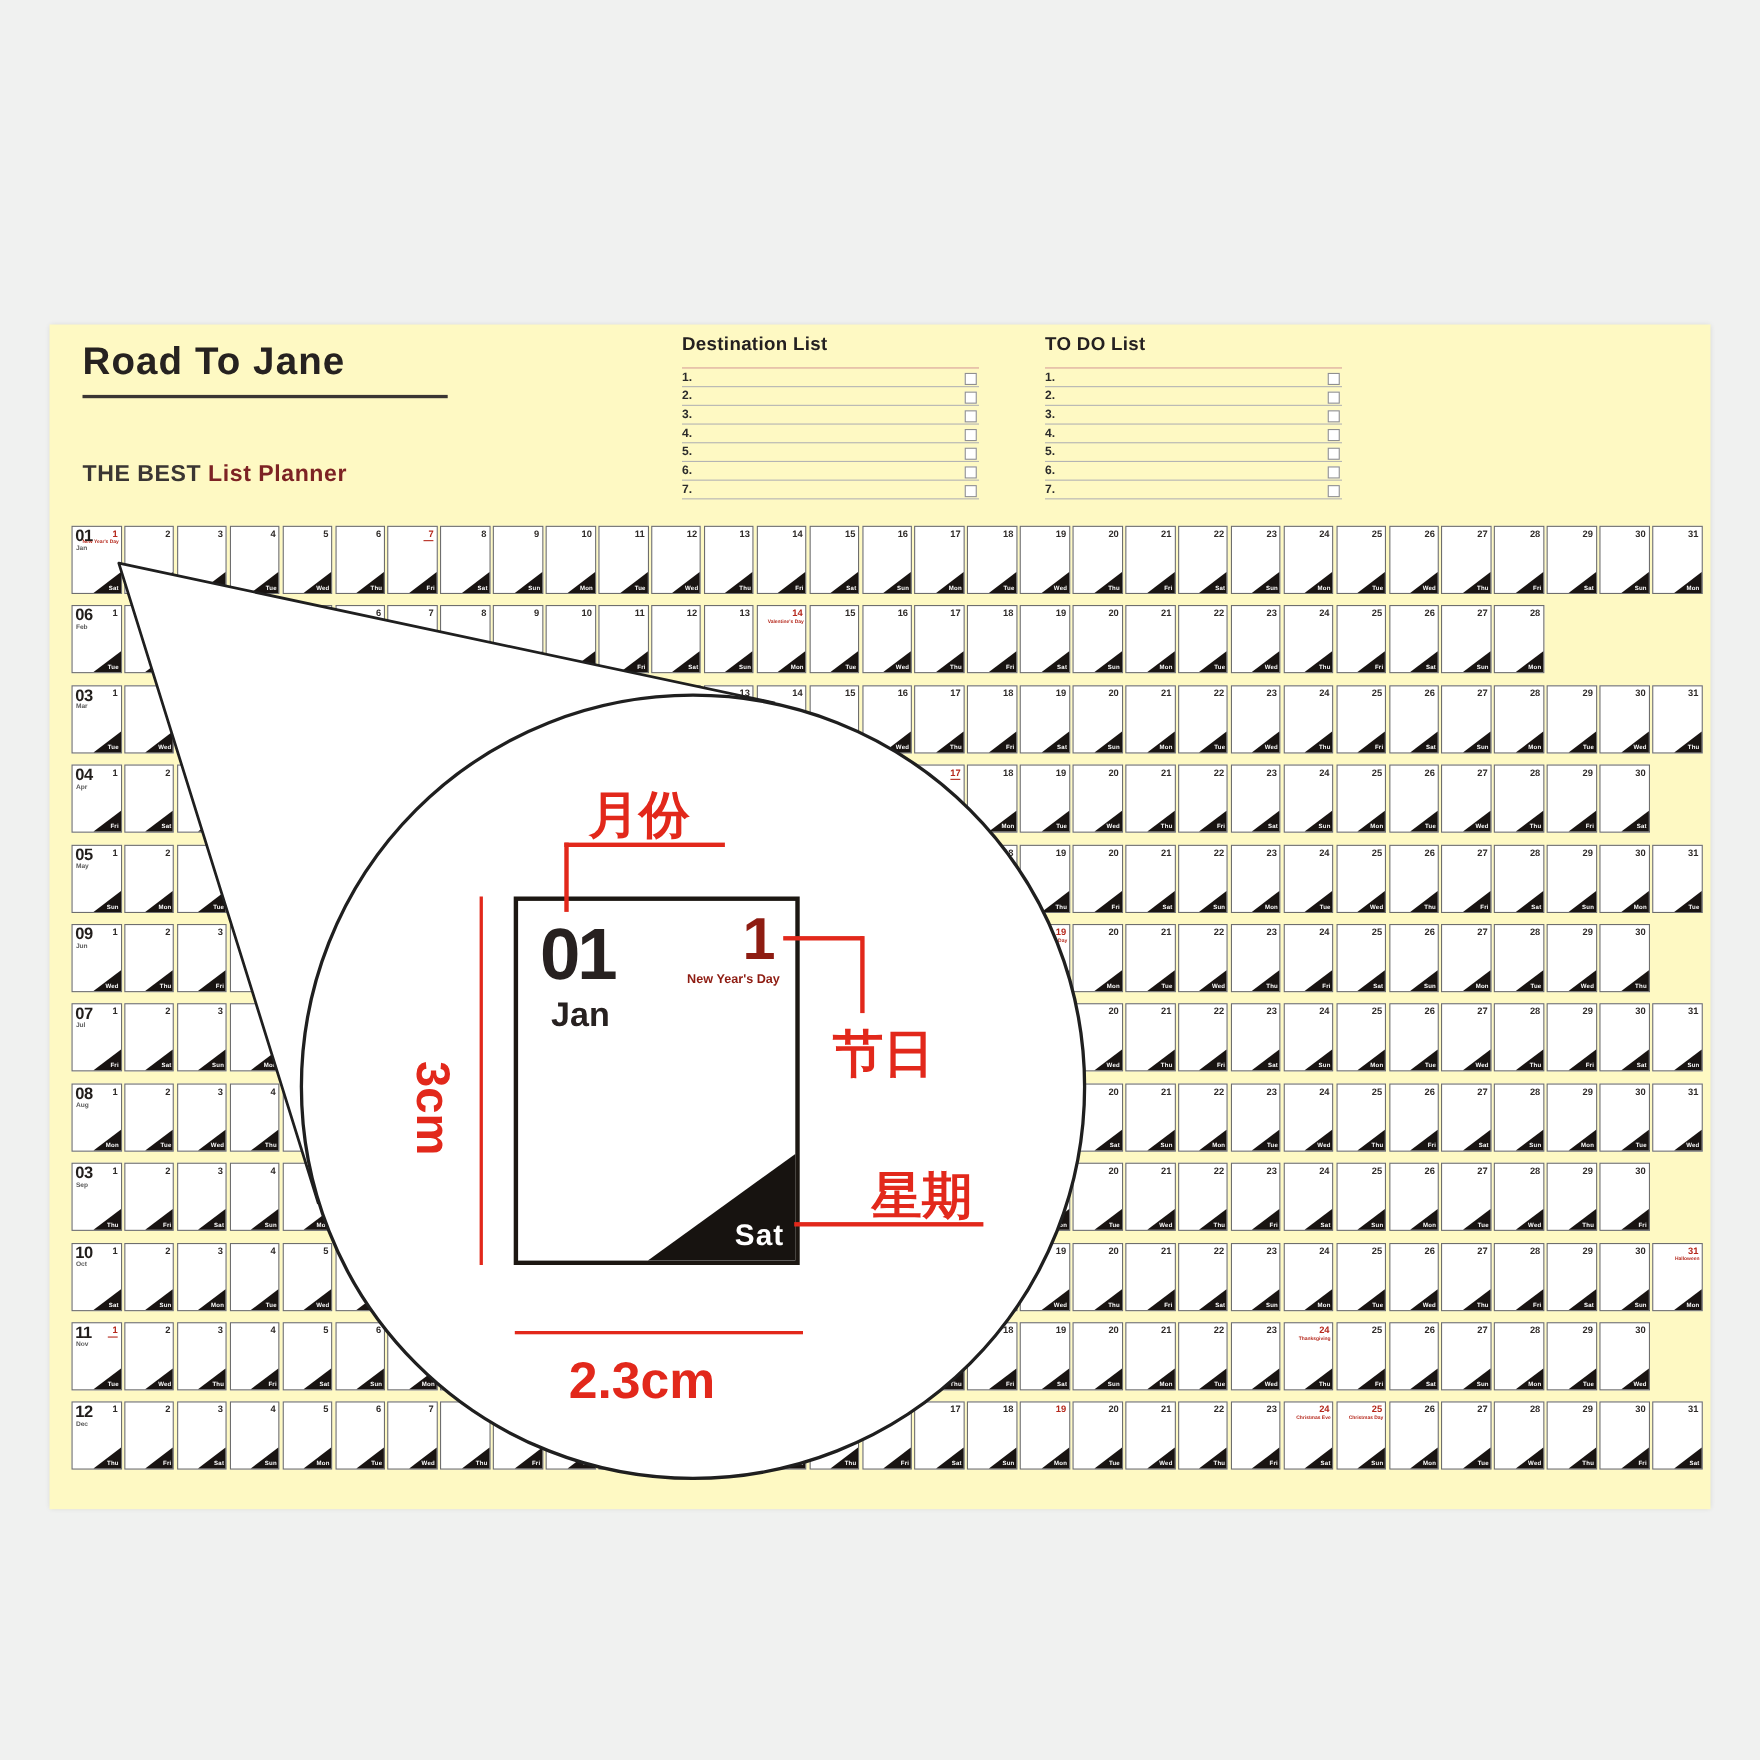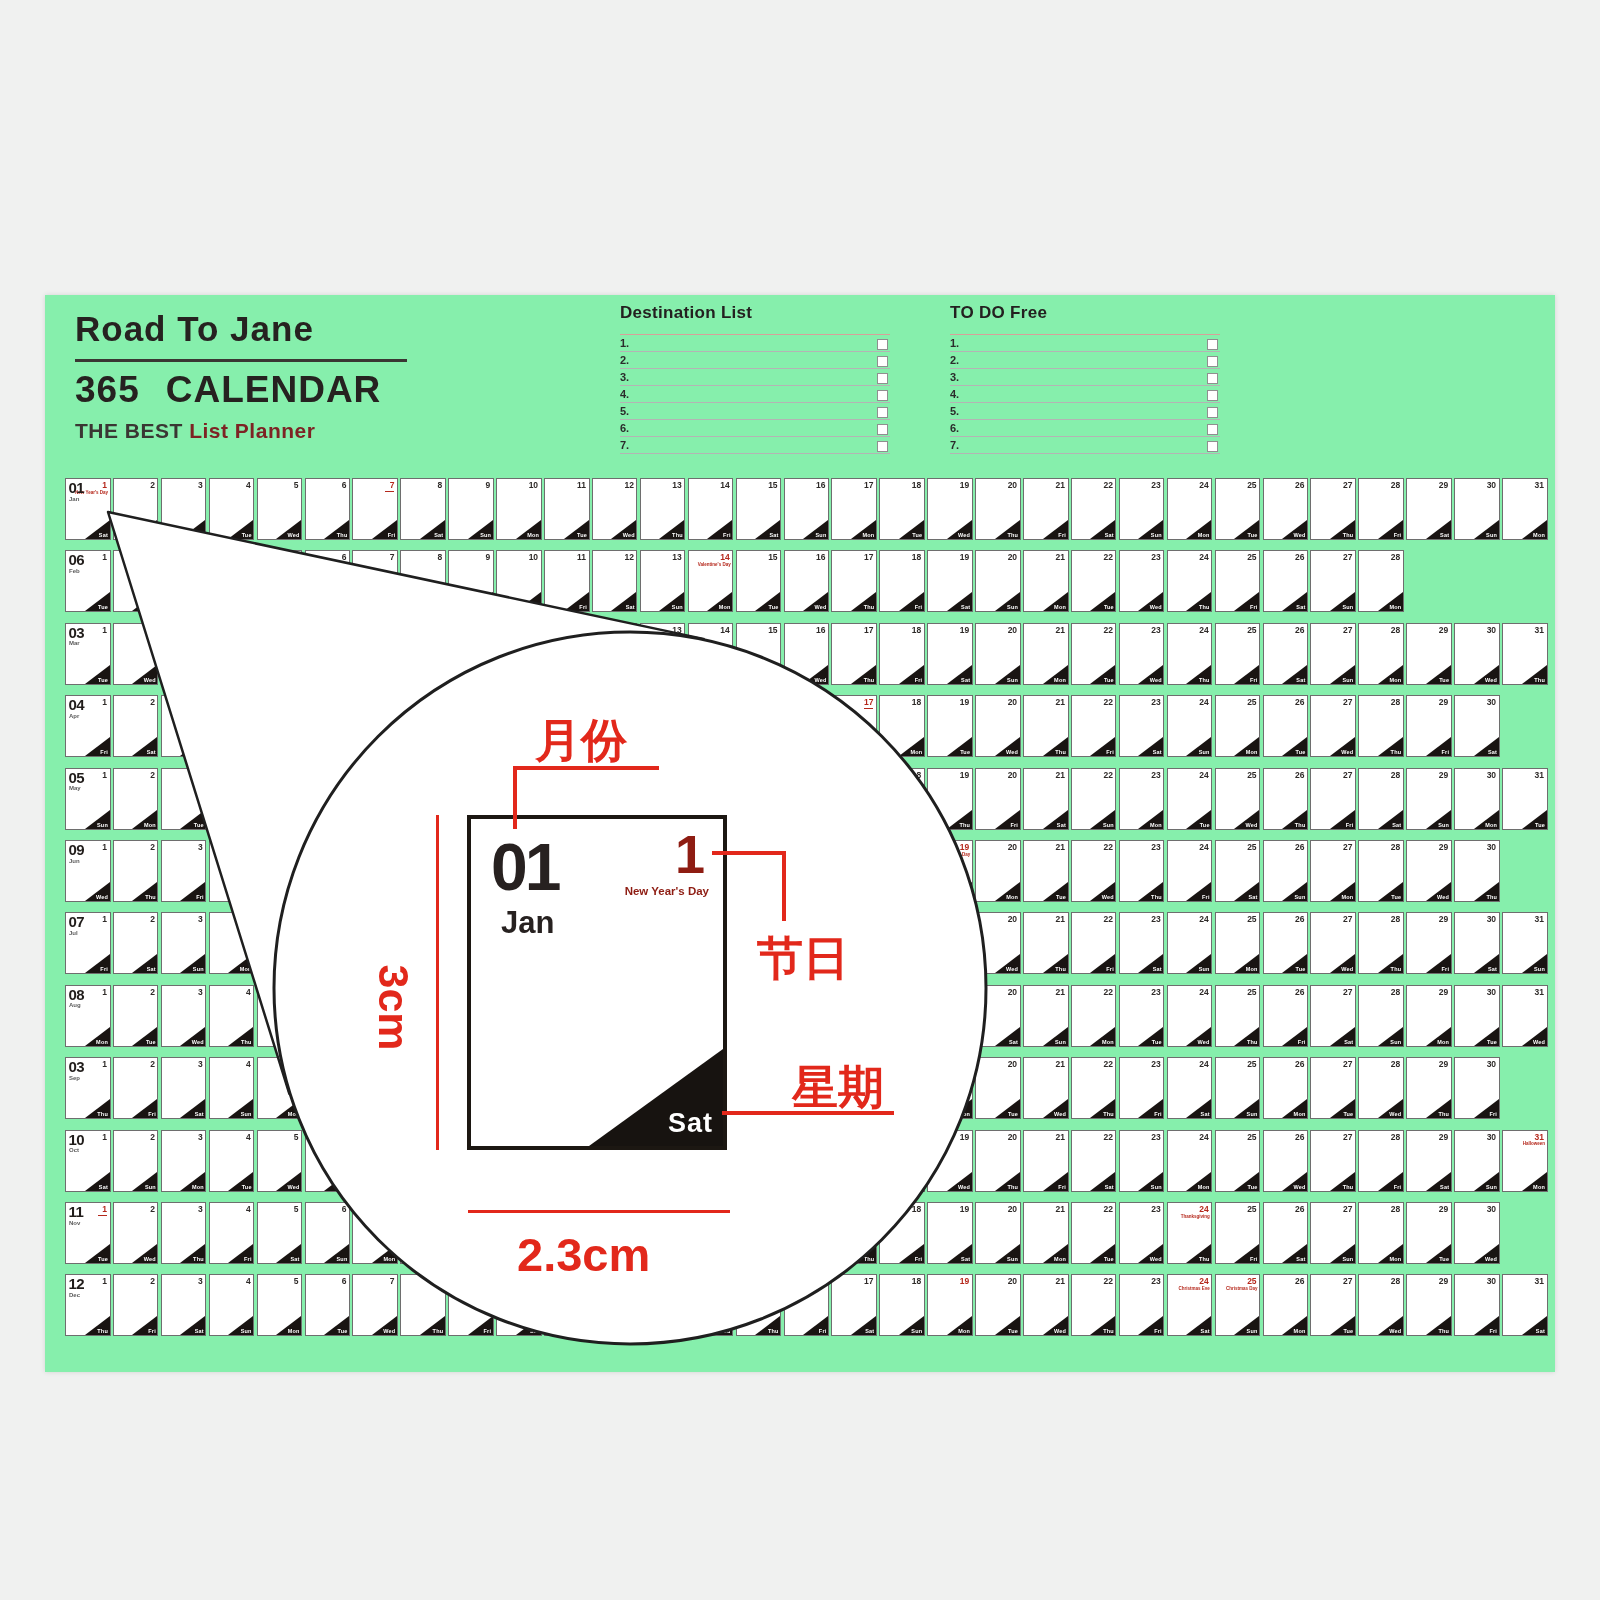--- a/index.html
+++ b/index.html
@@ -6,21 +6,21 @@
     --ann-red:#e2281b;
     --hol-red:#8e1c12;
     --day-red:#b5281c;
     --maroon:#7d2324;
     --ink:#262220;
     --line-gray:#b4b4b4;
   }
   html,body{margin:0;padding:0;}
   body{font-family:"Liberation Sans", sans-serif; background:#f0f1f0;}
   .stage{position:relative;width:1600px;height:1600px;background:#f0f1f0;overflow:hidden;}
-  .poster{position:absolute;left:45px;top:295px;width:1510px;height:1077px;background:#86efac;
+  .poster{position:absolute;left:45px;top:295px;width:1510px;height:1077px;background:#fef9c3;
           box-shadow:0 0 5px rgba(0,0,0,0.12);}
   
   .brand{position:absolute;left:30px;top:14px;font-size:35px;font-weight:bold;color:var(--ink);letter-spacing:1px;}
   .brand-rule{position:absolute;left:30px;top:64px;width:332px;height:2.5px;background:#3a3633;}
   .title365{position:absolute;left:30px;top:74px;font-size:37px;font-weight:bold;color:var(--ink);letter-spacing:1px;}
   .title365 .gap{display:inline-block;width:26px;}
   .subtitle{position:absolute;left:30px;top:124px;font-size:21px;font-weight:bold;color:#3a3633;letter-spacing:0.5px;}
   .subtitle .accent{color:var(--maroon);}
   
   .list{position:absolute;top:8px;height:170px;}
@@ -56,23 +56,20 @@
   .dim{position:absolute;font-weight:bold;color:var(--ann-red);white-space:nowrap;}
 </style>
 </head>
 <body>
 
 <div class="stage">
   <div class="poster">
 
     <div class="brand">Road To Jane</div>
     <div class="brand-rule"></div>
-    <div class="title365">
-      <span>365</span><span class="gap"></span><span>CALENDAR</span>
-    </div>
     <div class="subtitle">
       <span>THE BEST</span>
       <span class="accent">List Planner</span>
     </div>
 
     <div class="list" id="destination-list" style="left:575px;width:270px;">
       <div class="list-title">Destination List</div>
     <div class="rule-red" style="top: 31px;"></div>
         <div class="row-num" style="top: 34px;">1.</div>
         <div class="rule" style="top: 48px;"></div>
@@ -90,21 +87,21 @@
         <div class="rule" style="top: 116px;"></div>
         <div class="chk" style="top: 103.5px;"></div>
         <div class="row-num" style="top: 119px;">6.</div>
         <div class="rule" style="top: 133px;"></div>
         <div class="chk" style="top: 120.5px;"></div>
         <div class="row-num" style="top: 136px;">7.</div>
         <div class="rule" style="top: 150px;"></div>
         <div class="chk" style="top: 137.5px;"></div>
       </div>
     <div class="list" id="todo-list" style="left:905px;width:270px;">
-      <div class="list-title">TO DO Free</div>
+      <div class="list-title">TO DO List</div>
     <div class="rule-red" style="top: 31px;"></div>
         <div class="row-num" style="top: 34px;">1.</div>
         <div class="rule" style="top: 48px;"></div>
         <div class="chk" style="top: 35.5px;"></div>
         <div class="row-num" style="top: 51px;">2.</div>
         <div class="rule" style="top: 65px;"></div>
         <div class="chk" style="top: 52.5px;"></div>
         <div class="row-num" style="top: 68px;">3.</div>
         <div class="rule" style="top: 82px;"></div>
         <div class="chk" style="top: 69.5px;"></div>

